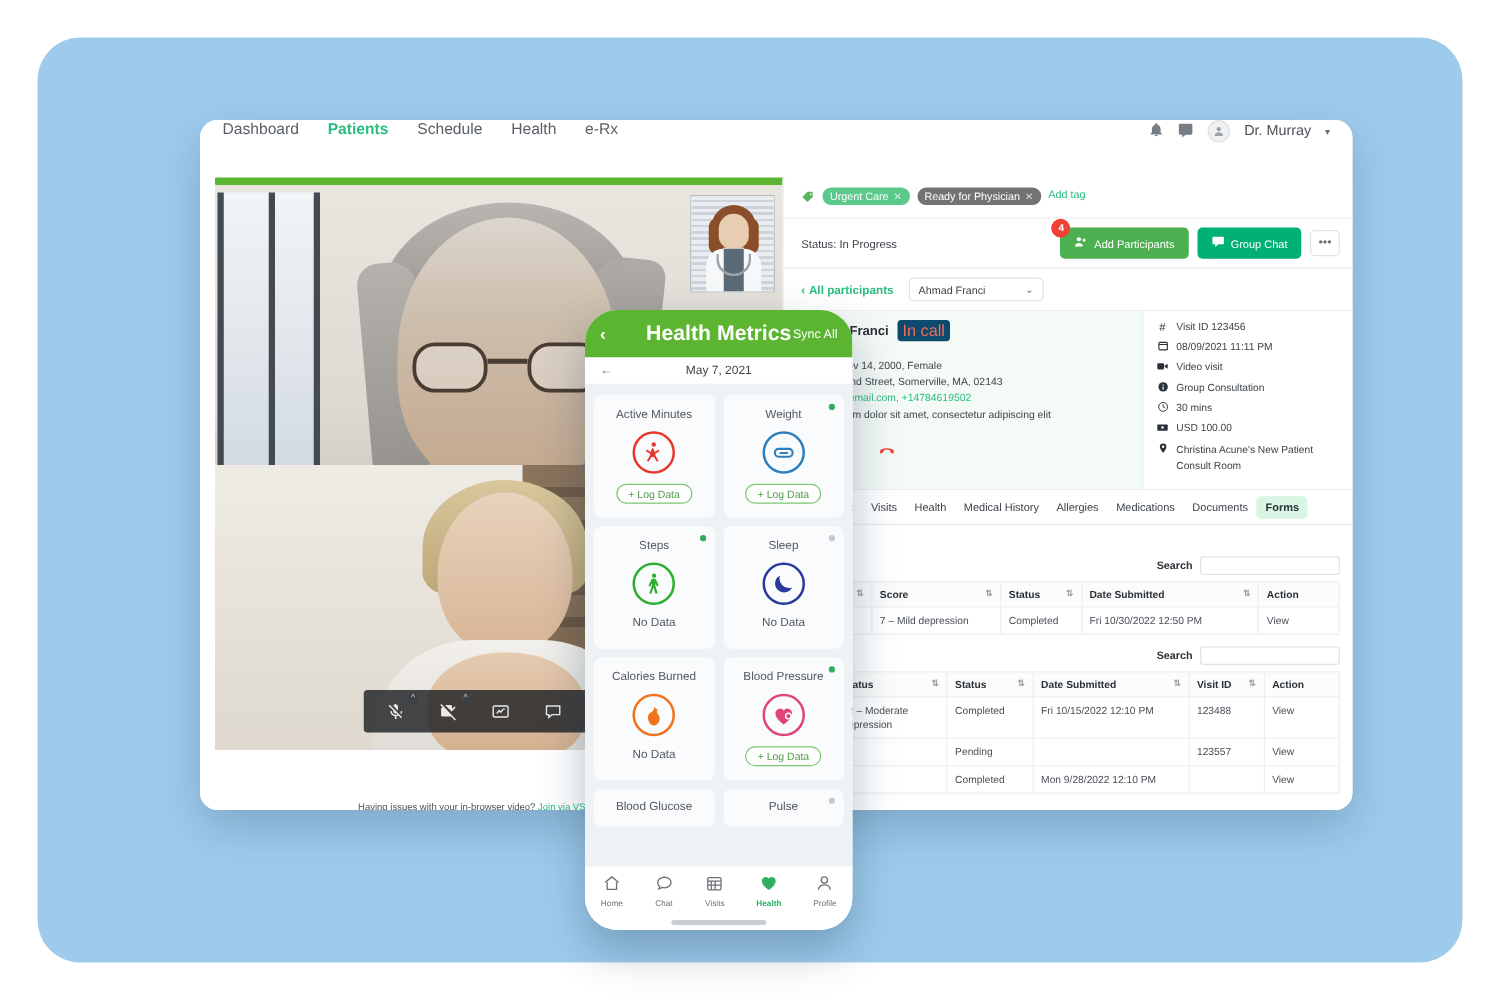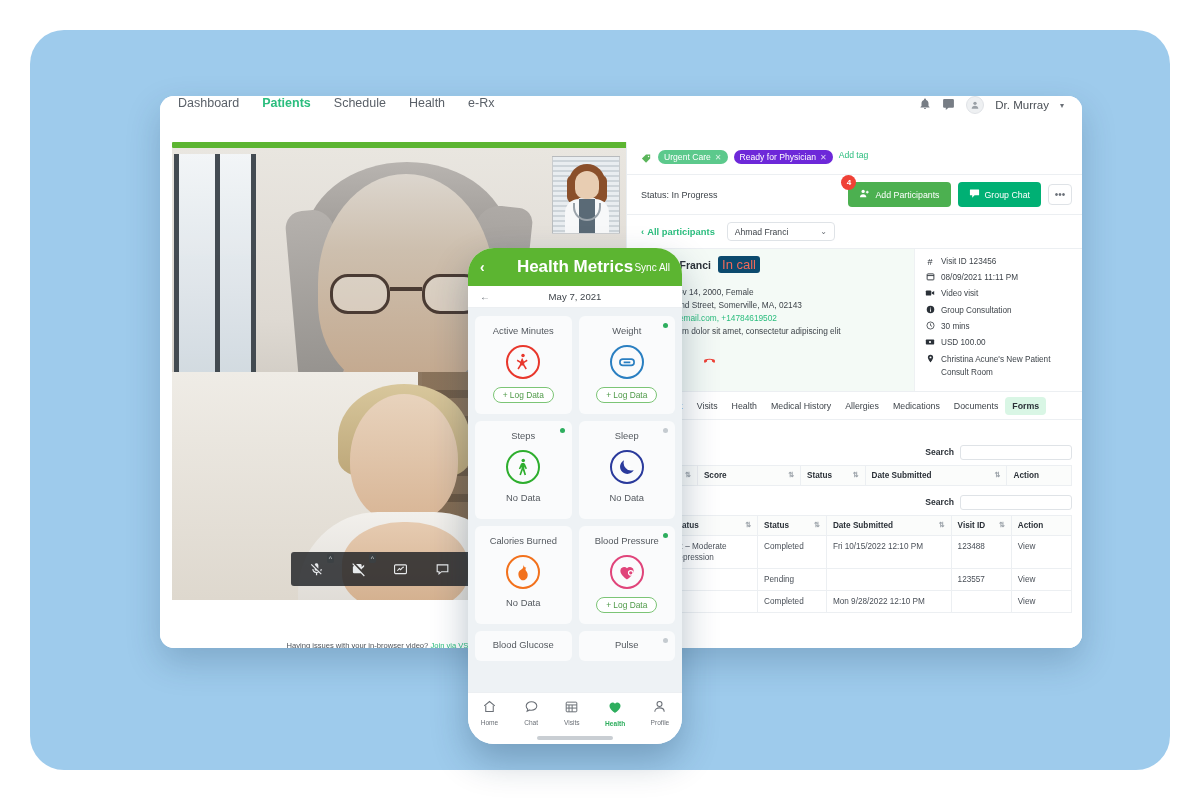--- a/index.html
+++ b/index.html
@@ -587,21 +587,21 @@
         <span>
           <svg width="11" height="11" viewBox="0 0 24 24" fill="#5ab55a">
               <path d="M2 12l9-9h9v9l-9 9z"></path>
               <circle cx="16.5" cy="7.5" r="1.6" fill="#fff"></circle>
             </svg>
         </span>
         <span class="tag-pill" style="background:#5cc98c">
           <span>Urgent Care</span>
           <span class="tag-x">✕</span>
         </span>
-        <span class="tag-pill" style="background:#6d28d9">
+        <span class="tag-pill" style="background:#737373">
           <span>Ready for Physician</span>
           <span class="tag-x">✕</span>
         </span>
         <span id="add-tag">Add tag</span>
       </div>
 
       <div id="status-row">
         <span id="status-text">Status: In Progress</span>
         <div id="status-actions">
           <button class="grn-btn" id="add-participants-button">
@@ -757,20 +757,27 @@
               <th>
                   <span class="sortico">⇅</span>
                 </th>
               <th><span>Score</span><span class="sortico">⇅</span></th>
               <th><span>Status</span><span class="sortico">⇅</span></th>
               <th><span>Date Submitted</span><span class="sortico">⇅</span></th>
               <th><span>Action</span></th>
             </tr>
           </thead>
           <tbody>
+            <tr>
+              <td></td>
+              <td class="sc-green">7 – Mild depression</td>
+              <td>Completed</td>
+              <td>Fri 10/30/2022 12:50 PM</td>
+              <td class="sc-link">View</td>
+            </tr>
           </tbody>
         </table>
 
         <div class="search-row" style="margin-top:9px">
           <span class="search-label">Search</span>
           <input class="search-box" style="">
         </div>
         <table class="forms-table">
           <colgroup>
               <col style="width:6%">

